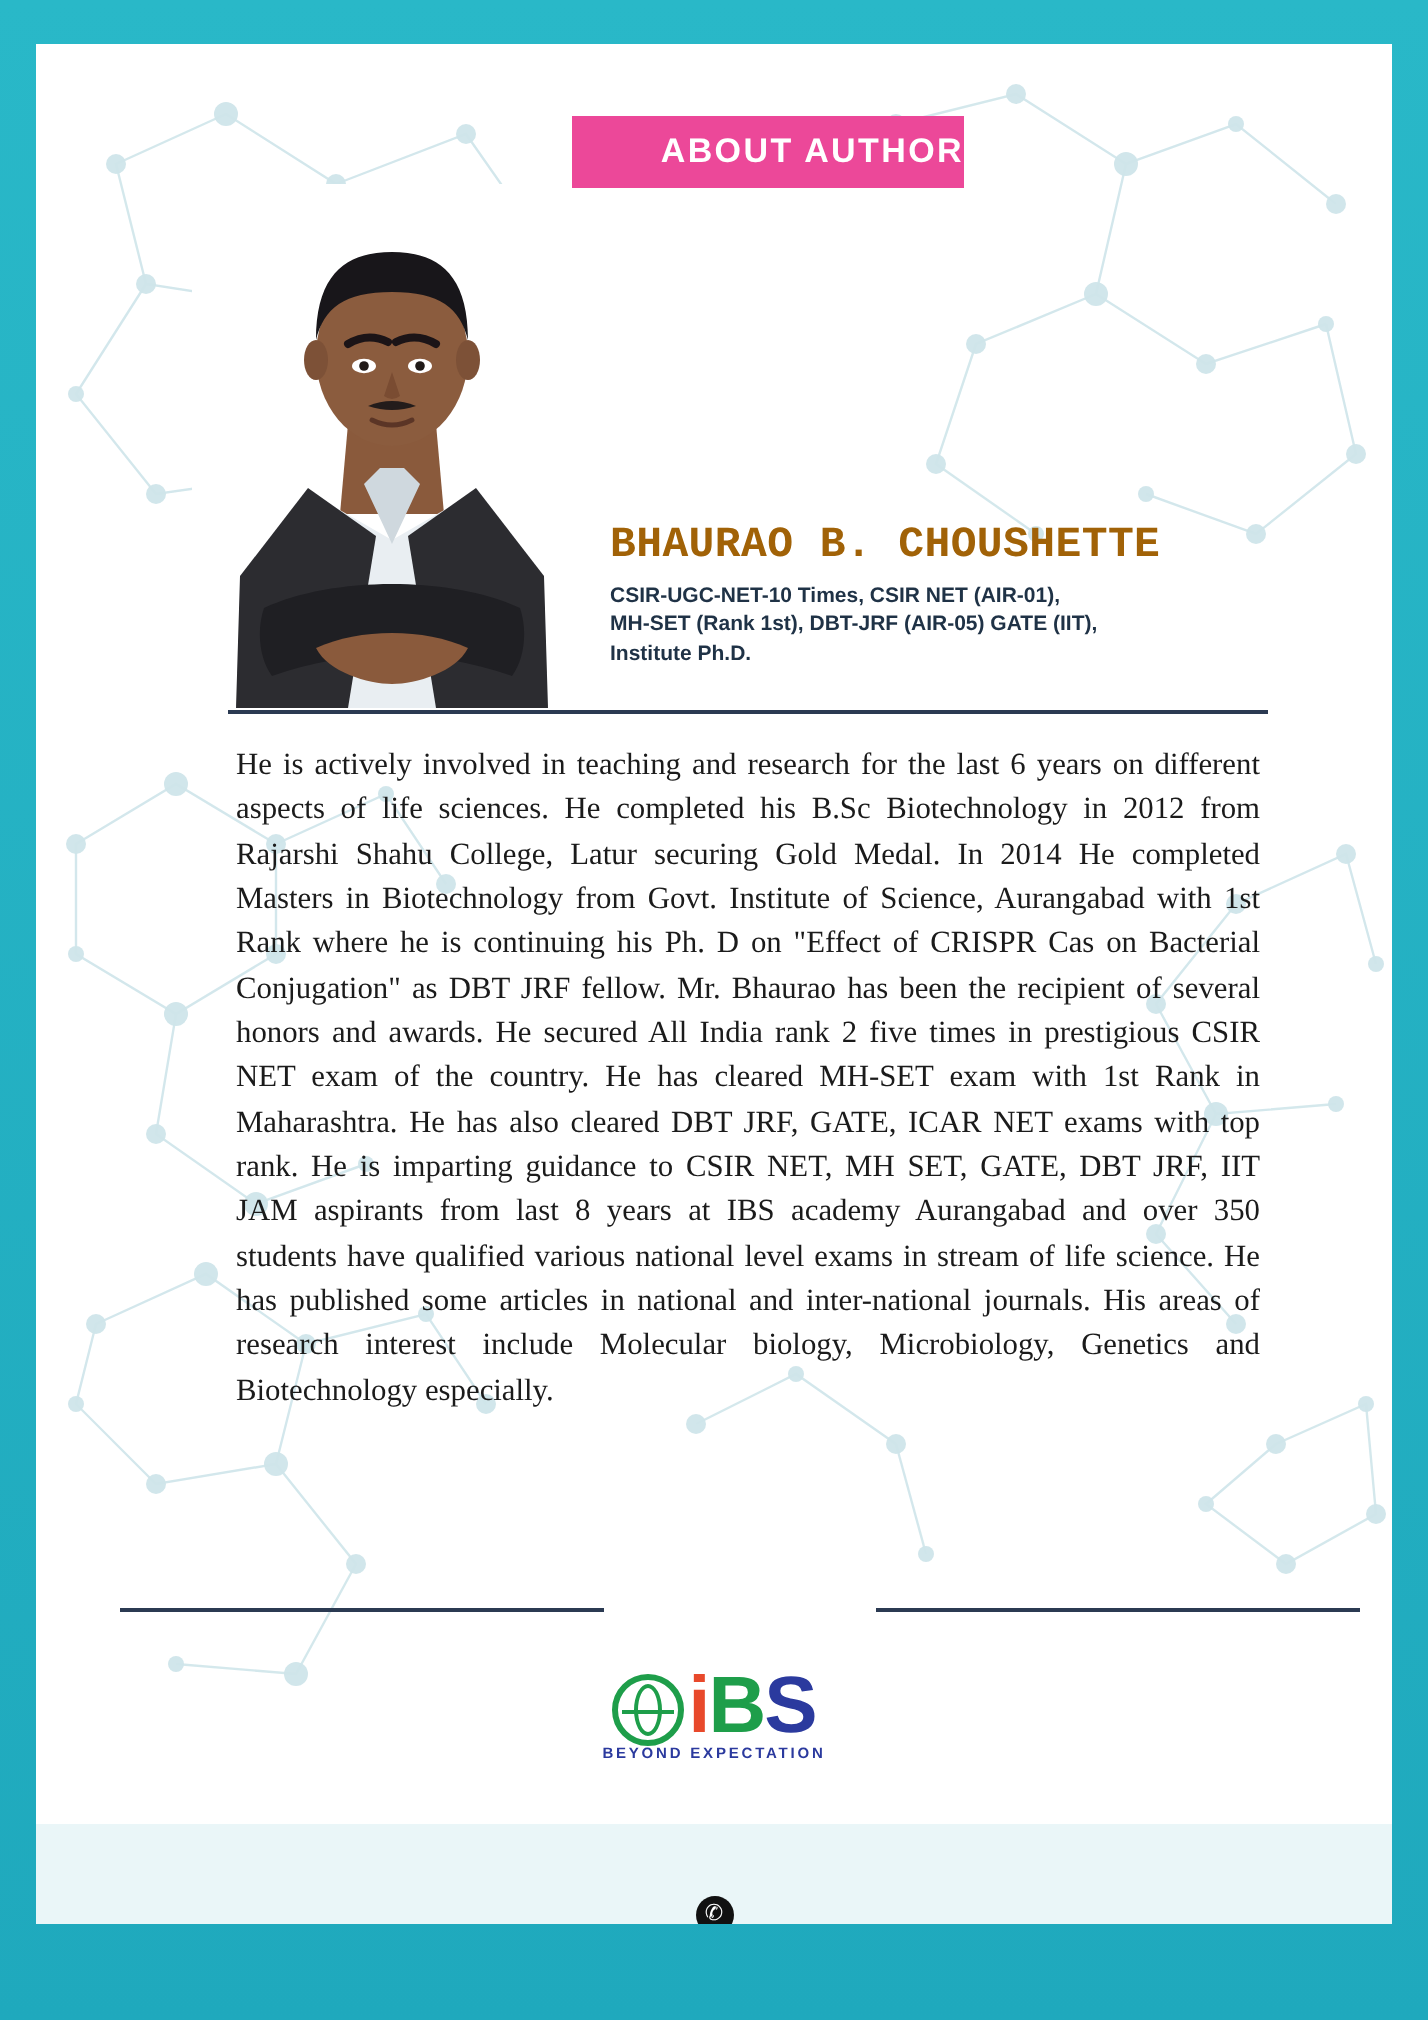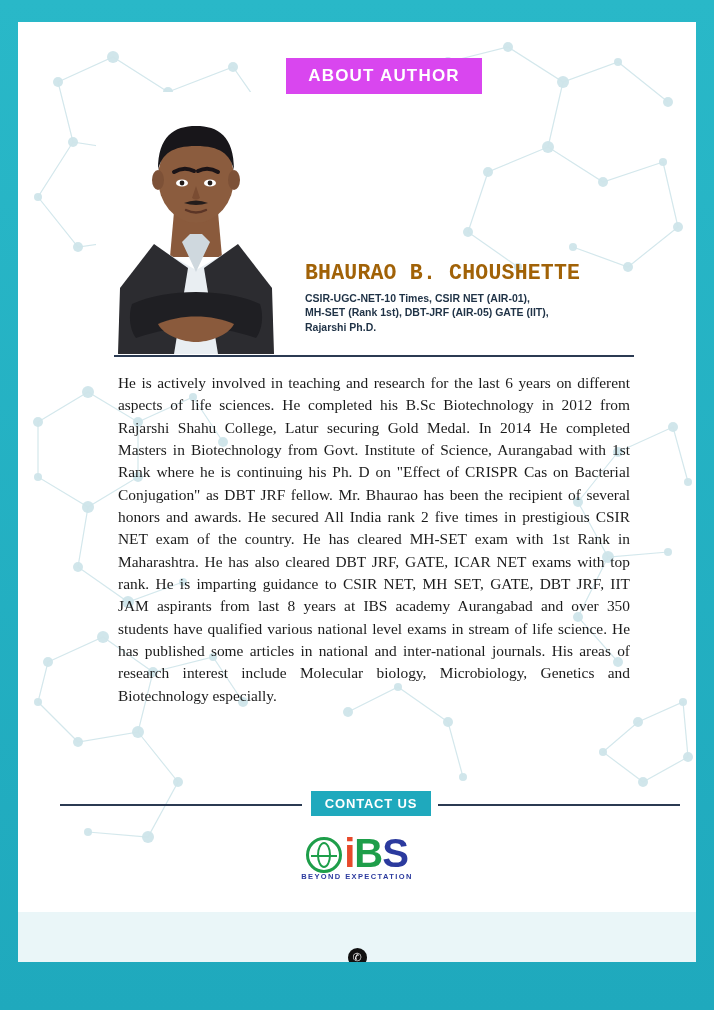--- a/index.html
+++ b/index.html
@@ -47,24 +47,24 @@
   }
   .molecules svg { display: block; }
 
   
   .banner {
     position: absolute;
     left: 268px;
     top: 36px;
     width: 196px;
     height: 36px;
-    background: #d946ef;
+    background: #ec4899;
     display: flex;
     align-items: center;
-    justify-content: center;
+    justify-content: flex-end;
     z-index: 5;
   }
   .banner span {
     color: #ffffff;
     font-family: "Liberation Sans", sans-serif;
     font-weight: bold;
     font-size: 17px;
     letter-spacing: 1.2px;
   }
 
@@ -410,35 +410,32 @@
           <path d="M90 118 q10 5 20 0" stroke="#5b3526" stroke-width="2.4" fill="none" stroke-linecap="round"></path>
         </g>
       </svg>
     </div>
 
     <div class="name-block">
       <div class="name">BHAURAO B. CHOUSHETTE</div>
       <div class="cred">
         <div>CSIR-UGC-NET-10 Times, CSIR NET (AIR-01),</div>
         <div>MH-SET (Rank 1st), DBT-JRF (AIR-05) GATE (IIT),</div>
-        <div>Rajarshi Ph.D.</div>
+        <div>Institute Ph.D.</div>
       </div>
     </div>
 
     <div class="rule-top"></div>
 
     <div class="bio">
       <p>He is actively involved in teaching and research for the last 6 years on different aspects of life sciences. He completed his B.Sc Biotechnology in 2012 from Rajarshi Shahu College, Latur securing Gold Medal. In 2014 He completed Masters in Biotechnology from Govt. Institute of Science, Aurangabad with 1st Rank where he is continuing his Ph. D on "Effect of CRISPR Cas on Bacterial Conjugation" as DBT JRF fellow. Mr. Bhaurao has been the recipient of several honors and awards. He secured All India rank 2 five times in prestigious CSIR NET exam of the country. He has cleared MH-SET exam with 1st Rank in  Maharashtra. He has also cleared DBT JRF, GATE, ICAR NET exams with top rank. He is imparting guidance to CSIR NET, MH SET, GATE, DBT JRF, IIT JAM aspirants from last 8 years at IBS academy Aurangabad and over 350 students have qualified various national level exams in stream of life science. He has published some articles in national and inter-national journals. His areas of research interest include Molecular biology, Microbiology, Genetics and Biotechnology especially.</p>
     </div>
 
     <div class="rule-left"></div>
     <div class="rule-right"></div>
-    <div class="contact-banner">
-      <span>CONTACT US</span>
-    </div>
 
     <div class="logo">
       <div class="logo-inner">
         <div class="logo-globe"></div>
         <div class="logo-text"><span class="logo-i">i</span><span class="logo-b">B</span><span class="logo-s">S</span></div>
       </div>
       <div class="logo-tag">BEYOND EXPECTATION</div>
     </div>
 
     <div class="address">

